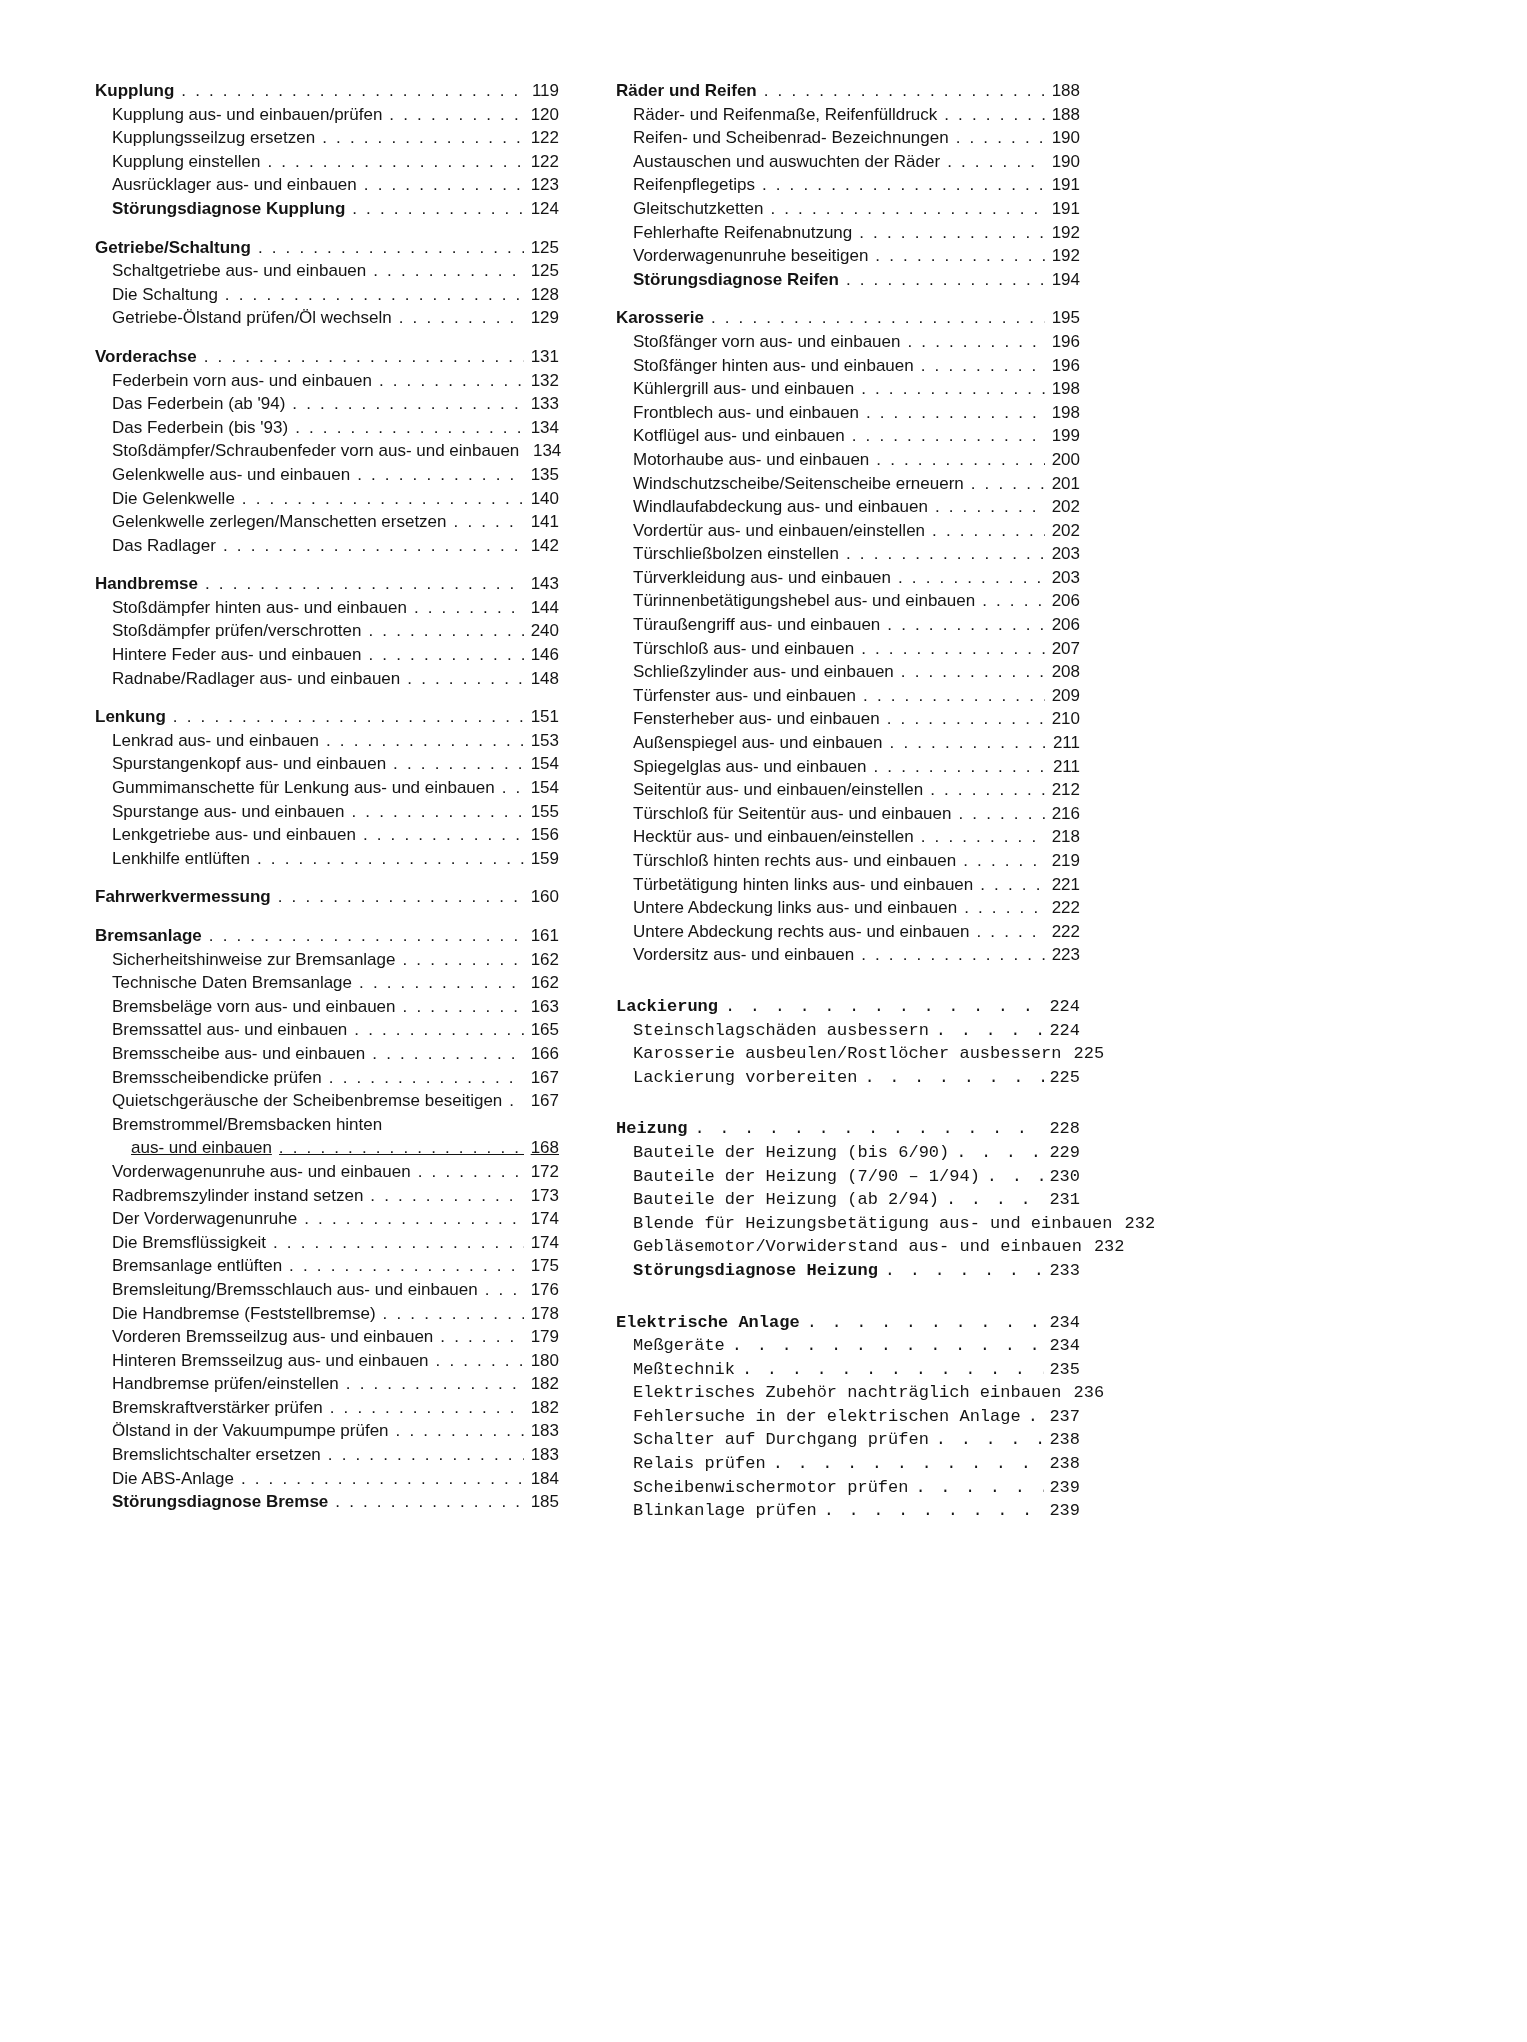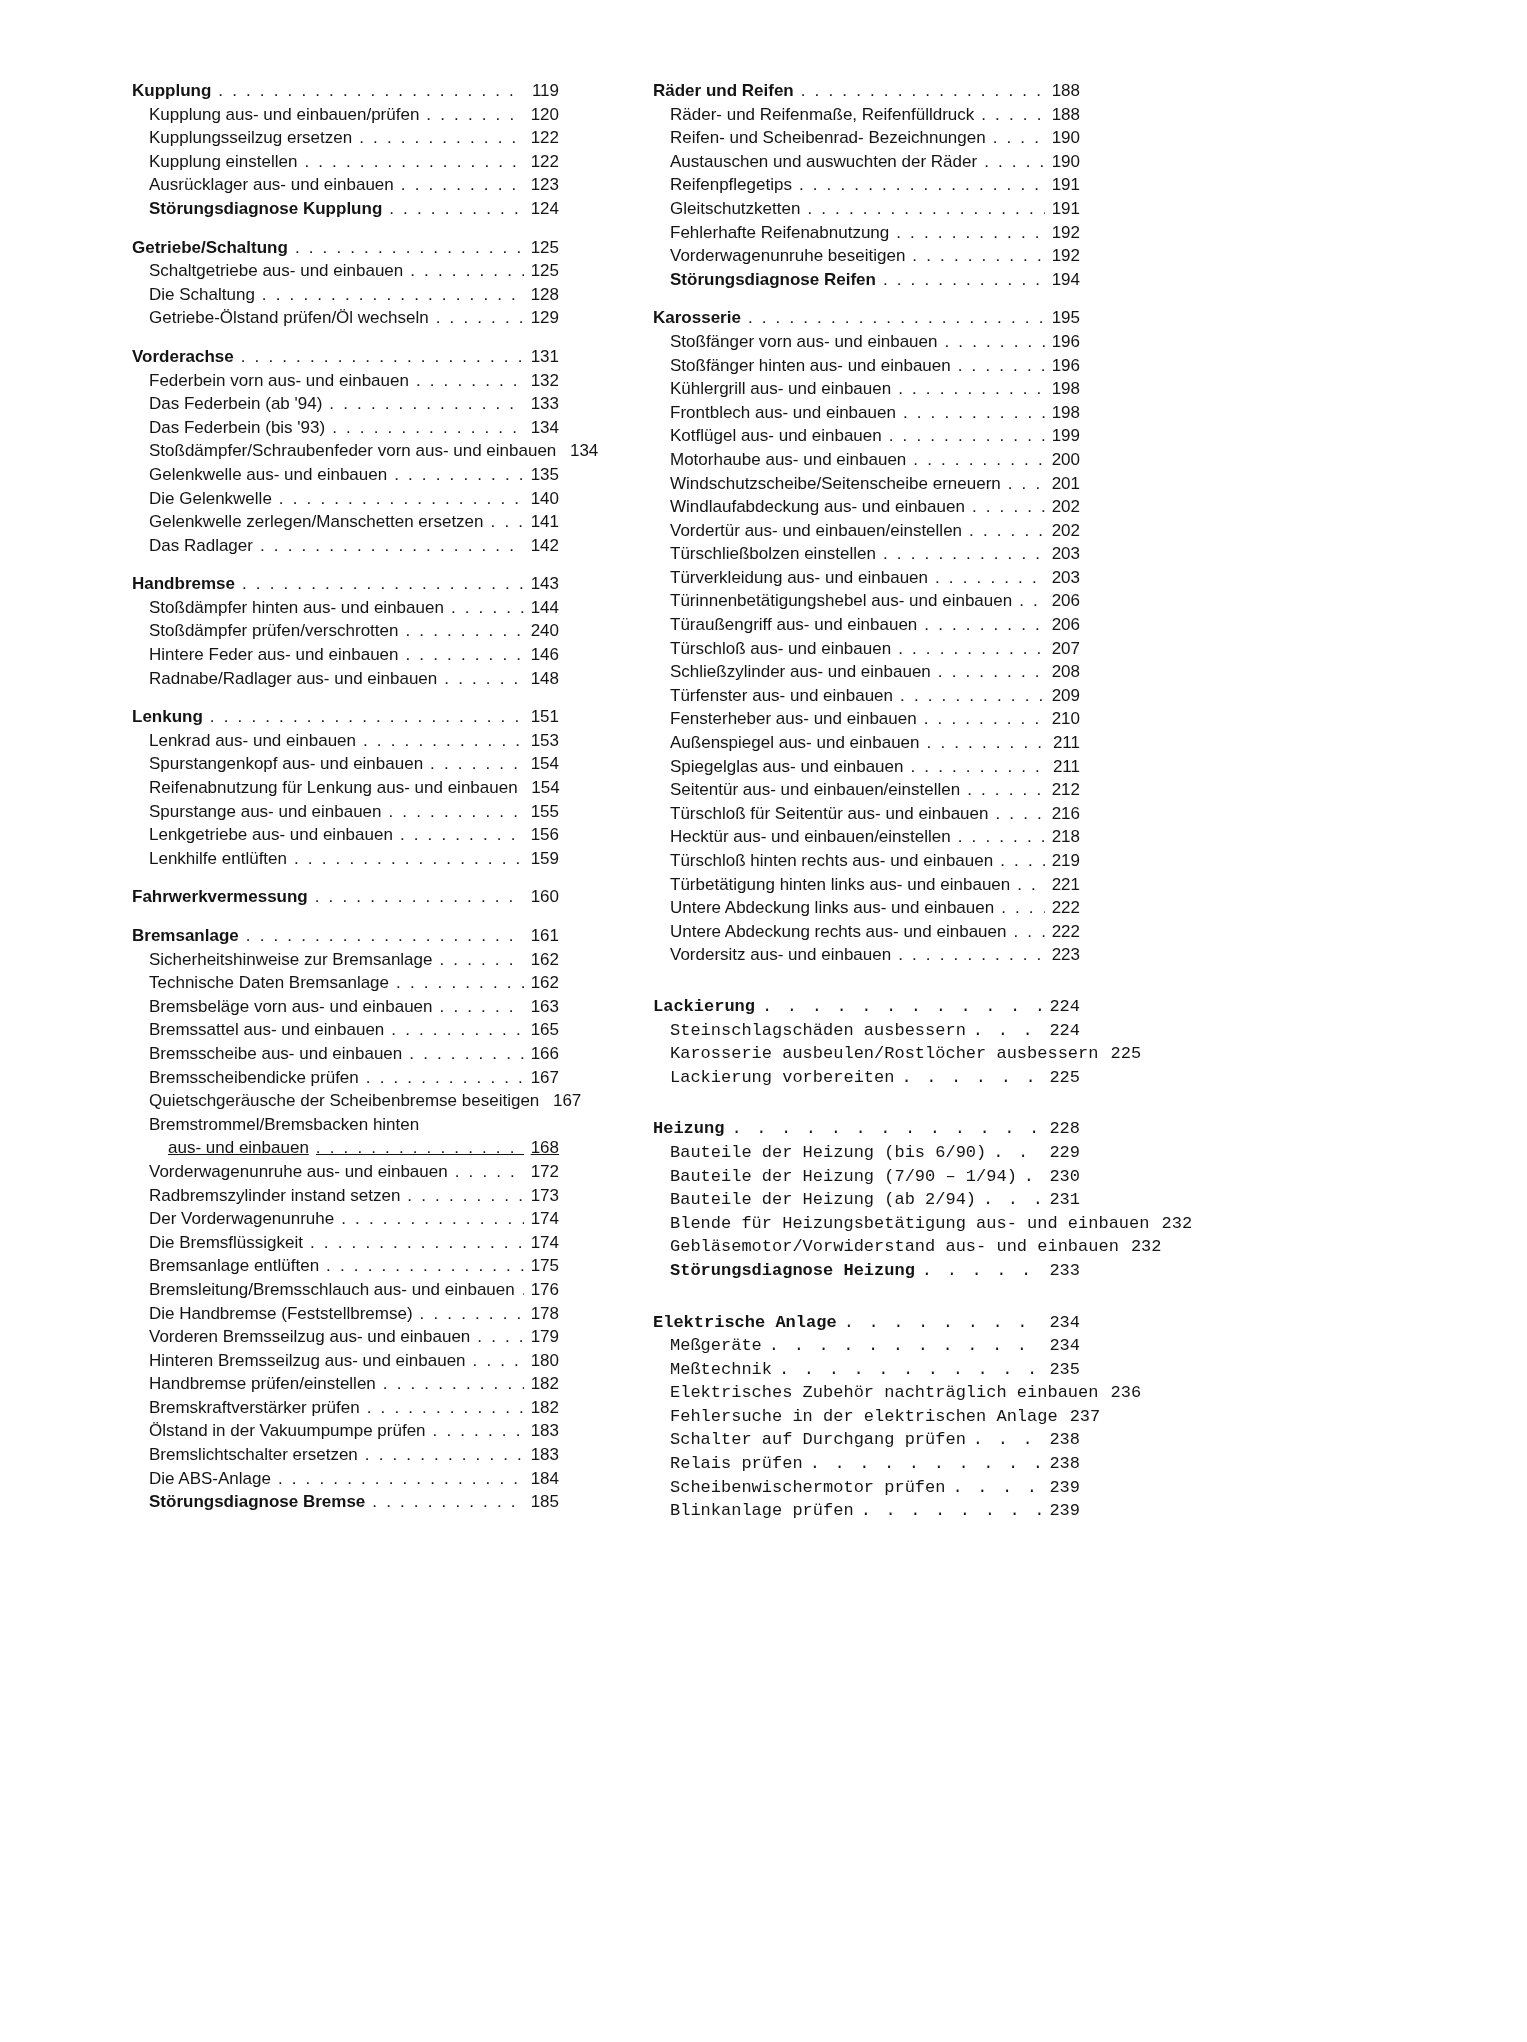--- a/index.html
+++ b/index.html
@@ -15,21 +15,21 @@
 
   .toc-wrap {
     position: absolute;
     left: 95px;
     top: 79px;
     display: flex;
     gap: 57px;
   }
   .toc-column { width: 464px; }
 
-  .toc-section { margin-top: 15px; margin-left: 37px; }
+  .toc-section { margin-top: 15px; }
   .toc-column > .toc-section:first-child { margin-top: 0; }
   .toc-section.gap-large { margin-top: 28px; font-family: Liberation Mono, monospace; }
 
   .row {
     display: flex;
     font-size: 17px;
     line-height: 23.6px;
   }
   .entry-row { padding-left: 17px; }
   .entry-row.indent { padding-left: 36px; text-decoration: underline; }
@@ -203,21 +203,21 @@
           <span class="label">Lenkrad aus- und einbauen</span>
           <span class="dots"></span>
           <span class="page-num">153</span>
         </div>
         <div class="row entry-row">
           <span class="label">Spurstangenkopf aus- und einbauen</span>
           <span class="dots"></span>
           <span class="page-num">154</span>
         </div>
         <div class="row entry-row">
-          <span class="label">Reifenabnutzung für Lenkung aus- und einbauen</span>
+          <span class="label">Gummimanschette für Lenkung aus- und einbauen</span>
           <span class="dots"></span>
           <span class="page-num">154</span>
         </div>
         <div class="row entry-row">
           <span class="label">Spurstange aus- und einbauen</span>
           <span class="dots"></span>
           <span class="page-num">155</span>
         </div>
         <div class="row entry-row">
           <span class="label">Lenkgetriebe aus- und einbauen</span>

